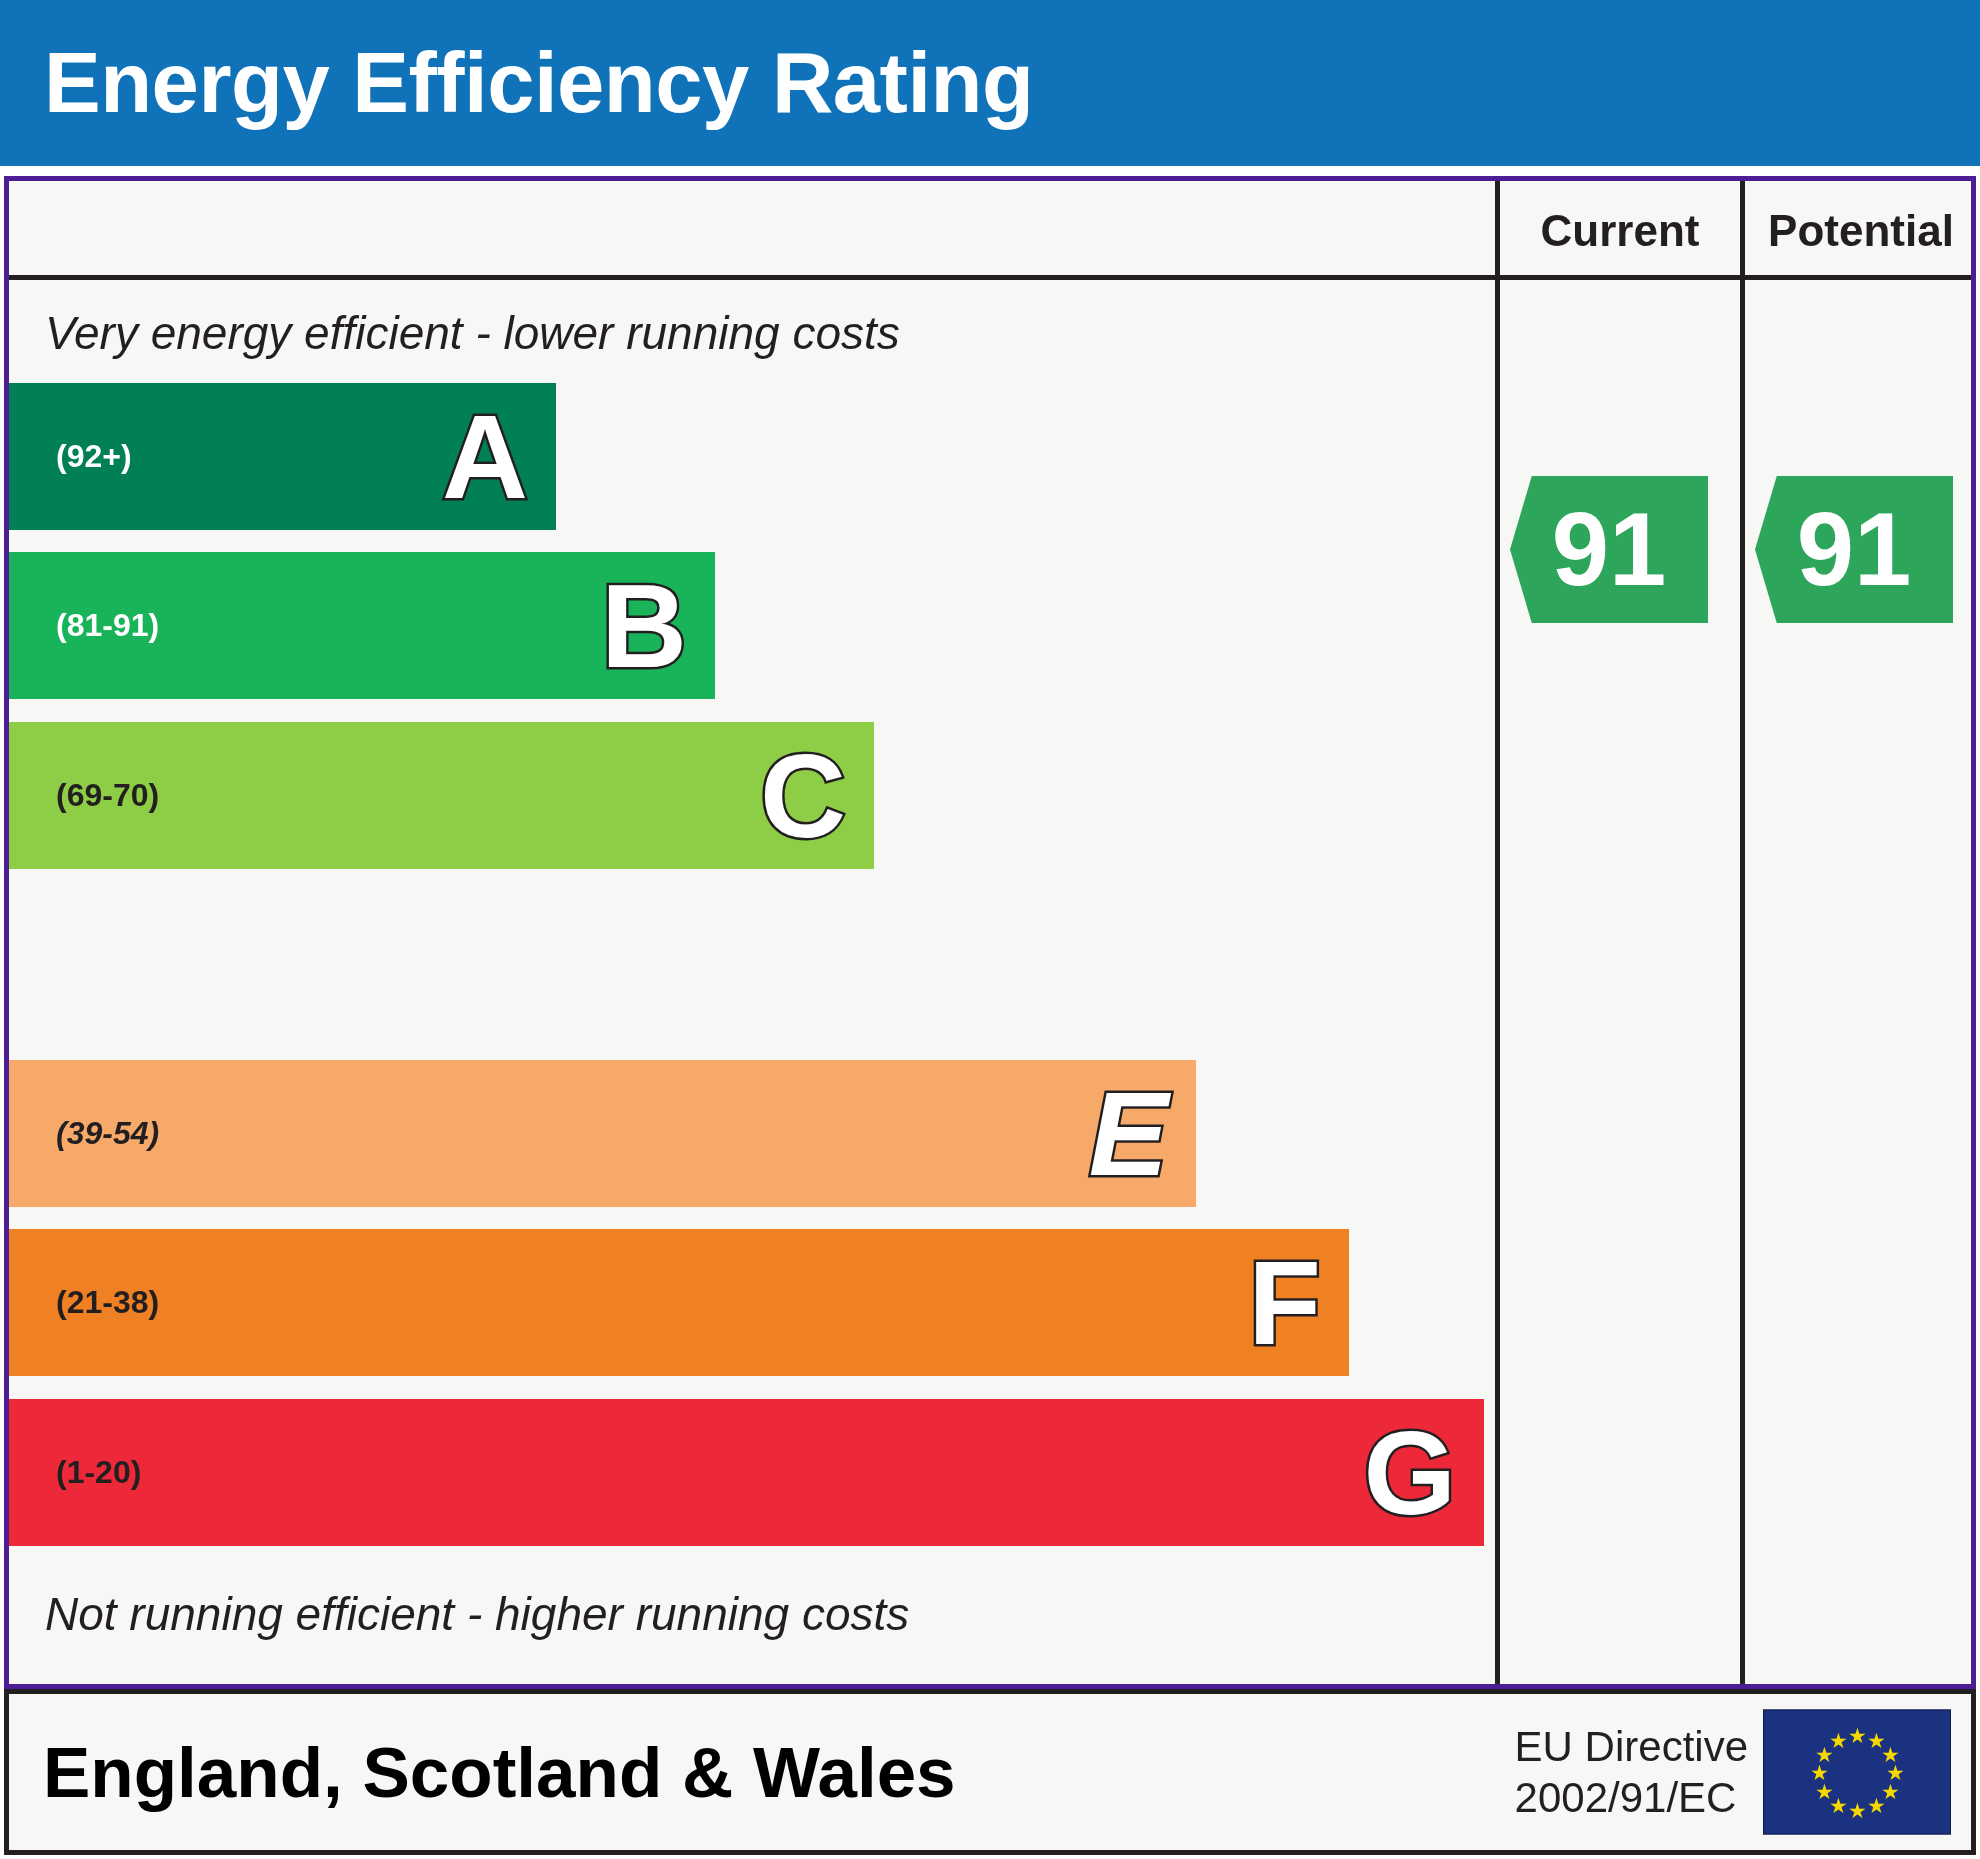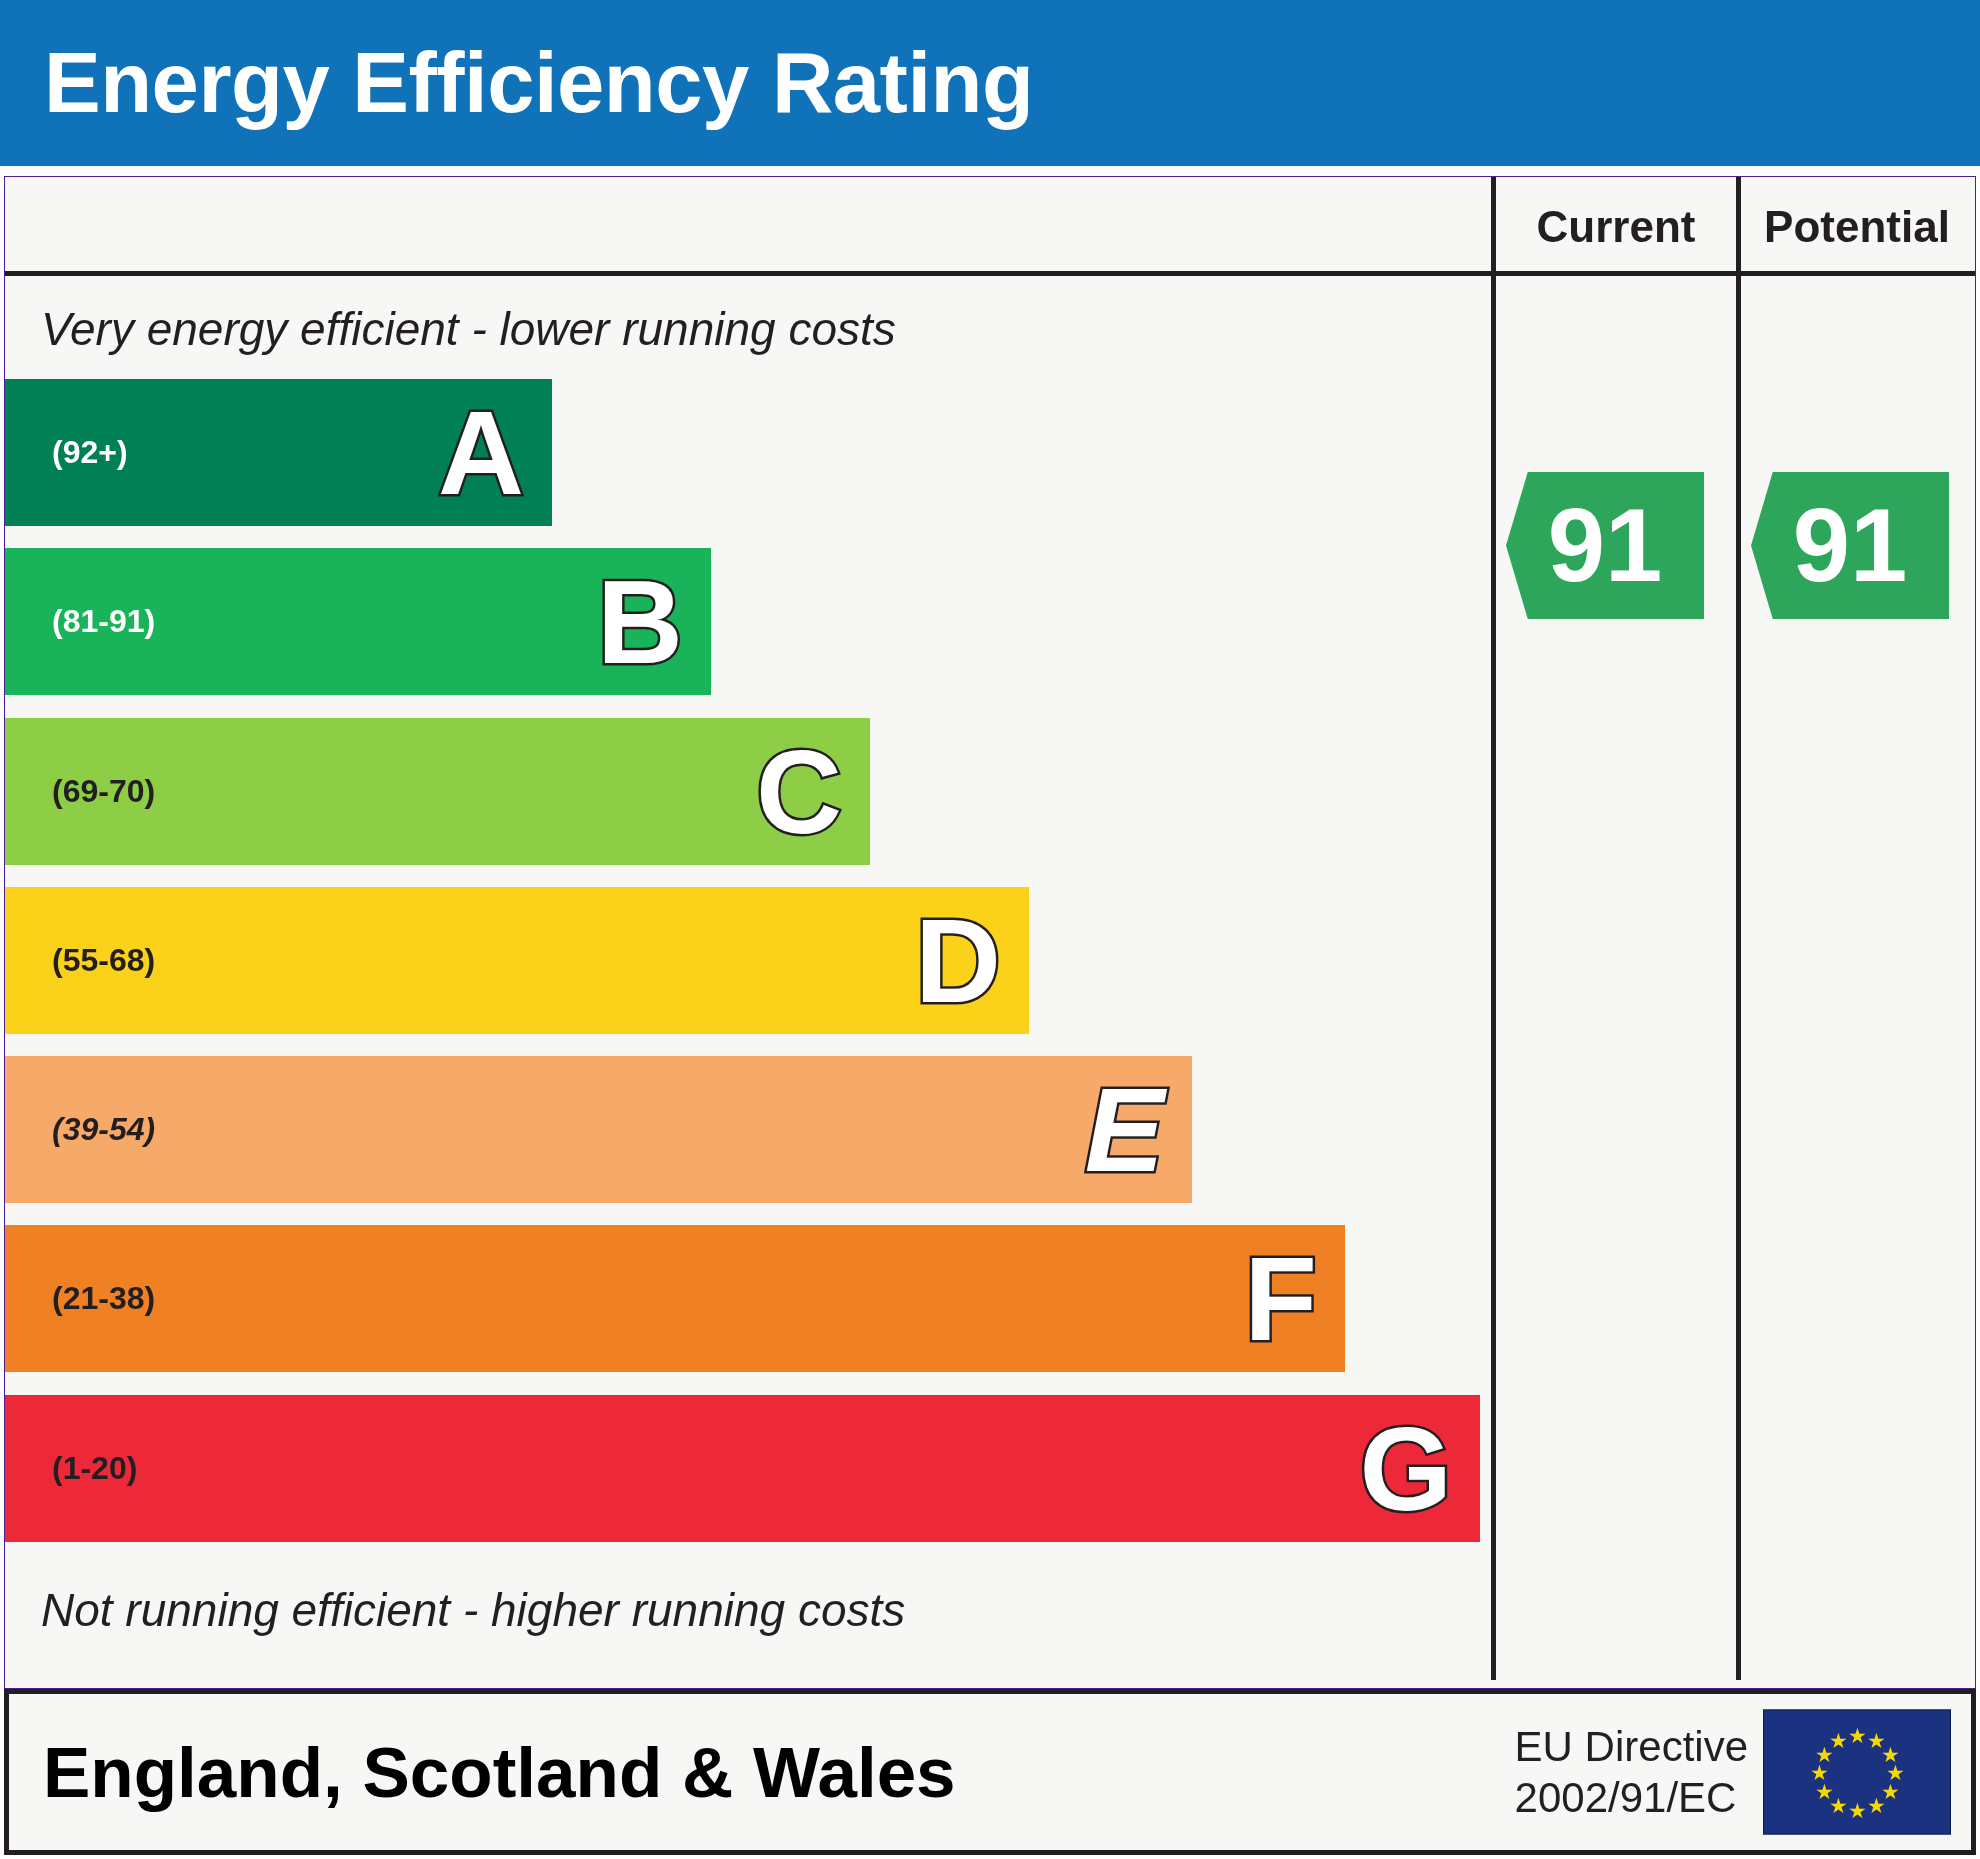--- a/index.html
+++ b/index.html
@@ -42,21 +42,21 @@
     font-family: "Liberation Sans", sans-serif;
   }
 
   
   .frame {
     position: absolute;
     left: 4px;
     top: 176px;
     width: 1972px;
     height: 1513px;
-    border: 1px solid #4c1d95;
+    border: 5px solid #4c1d95;
     box-sizing: border-box;
     background: #f7f7f5;
   }
 
   
   .hdr-row {
     position: absolute;
     left: 0;
     top: 0;
     width: 100%;
@@ -268,24 +268,20 @@
             <span class="band-letter">A</span>
           </div>
           <div class="band" style="top: 169px; width: 706px; background: rgb(25, 180, 89);">
             <span class="band-range" style="color: rgb(255, 255, 255);">(81-91)</span>
             <span class="band-letter">B</span>
           </div>
           <div class="band" style="top: 339px; width: 865px; background: rgb(141, 206, 70);">
             <span class="band-range" style="color: rgb(35, 31, 32);">(69-70)</span>
             <span class="band-letter">C</span>
           </div>
-          <div class="band" style="top: 508px; width: 1024px; background: rgb(252, 209, 26);">
-            <span class="band-range" style="color: rgb(35, 31, 32);">(55-68)</span>
-            <span class="band-letter">D</span>
-          </div>
           <div class="band" style="top: 677px; width: 1187px; background: rgb(247, 169, 106); font-style: italic;">
             <span class="band-range" style="color: rgb(35, 31, 32);">(39-54)</span>
             <span class="band-letter">E</span>
           </div>
           <div class="band" style="top: 846px; width: 1340px; background: rgb(239, 128, 35);">
             <span class="band-range" style="color: rgb(35, 31, 32);">(21-38)</span>
             <span class="band-letter">F</span>
           </div>
           <div class="band" style="top: 1016px; width: 1475px; background: rgb(237, 41, 57);">
             <span class="band-range" style="color: rgb(35, 31, 32);">(1-20)</span>

